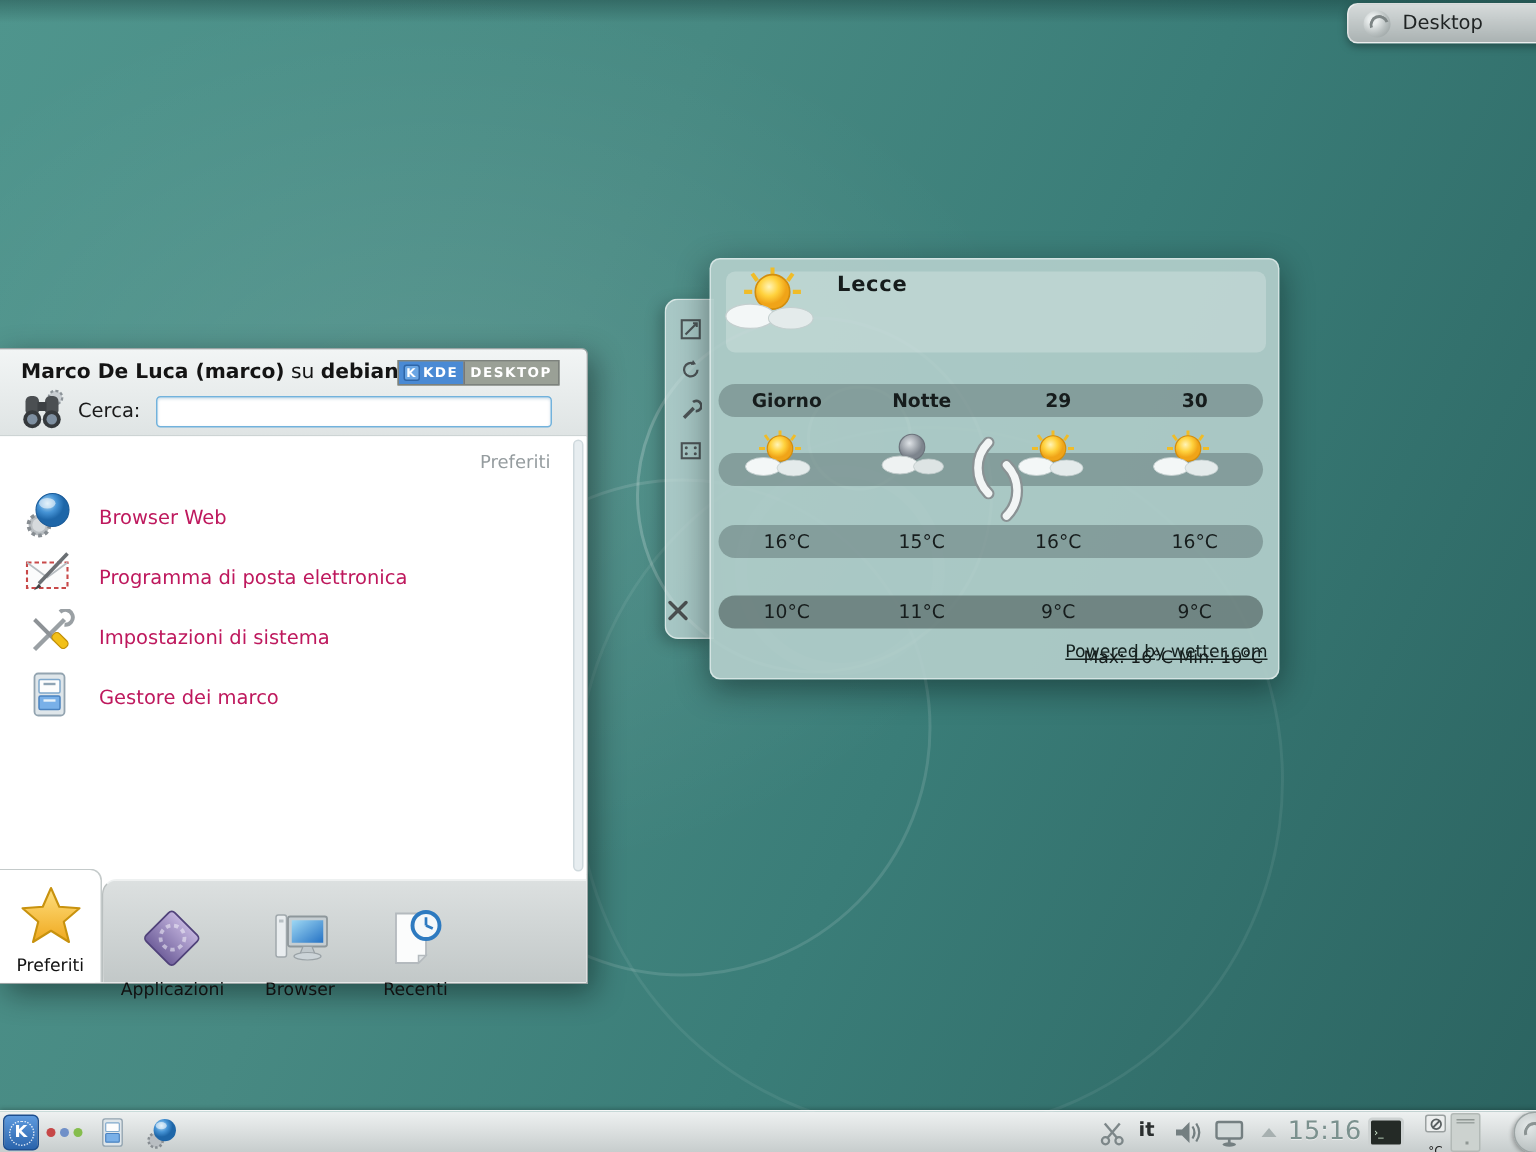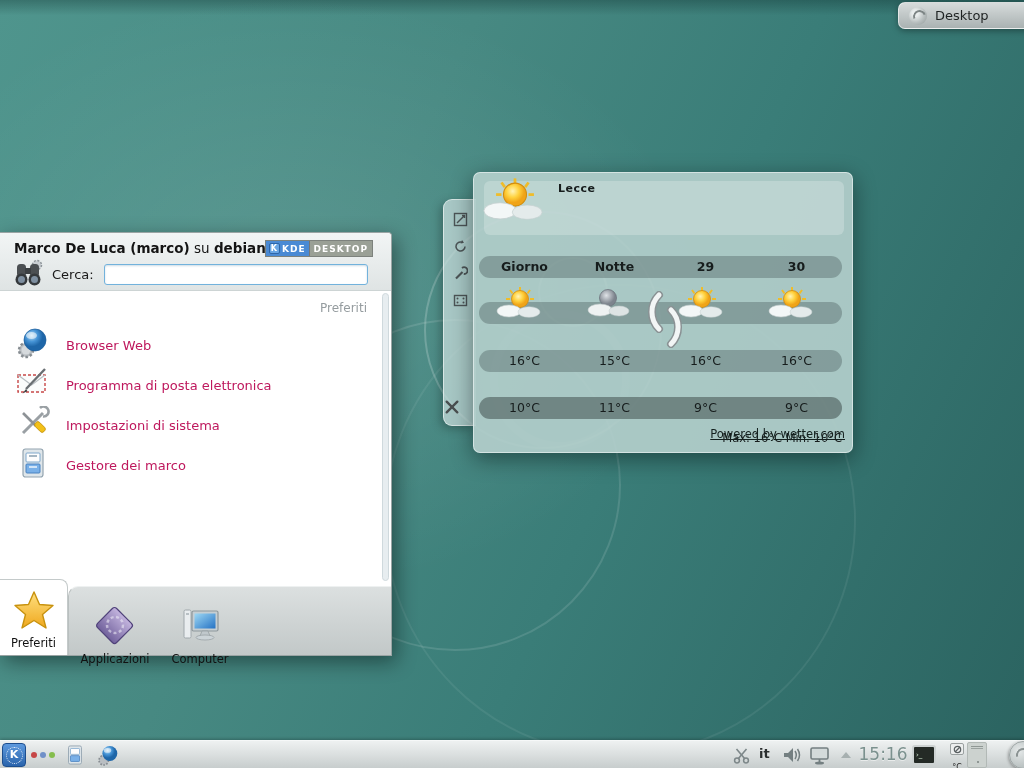--- a/index.html
+++ b/index.html
@@ -28,21 +28,21 @@
     display:flex; flex-direction:column; align-items:center; padding-top:11px; gap:11px; }
   .hicon { width:16px; height:16px; display:flex; align-items:center; justify-content:center; cursor:pointer; }
   .hclose { position:absolute; bottom:10px; left:0; right:6px; display:flex; justify-content:center; }
 
   
   .weather { position:absolute; left:473px; top:172px; width:380px; height:281px;
     background:rgba(178,205,202,0.93); border:1px solid rgba(255,255,255,0.5);
     border-radius:7px; box-shadow:0 6px 22px rgba(0,10,10,0.45); color:#161c1c; }
   .w-head { position:absolute; left:10px; top:8px; width:360px; height:54px;
     background:rgba(255,255,255,0.22); border-radius:6px; }
-  .w-city { position:absolute; left:84px; top:9px; font-size:11px; font-weight:bold; letter-spacing:0.5px; }
+  .w-city { position:absolute; left:84px; top:9px; font-size:14px; font-weight:bold; letter-spacing:0.5px; }
   .w-sum  { position:absolute; right:10px; bottom:7px; font-size:11.5px; }
   .w-sun-big { position:absolute; left:8px; top:4px; }
   .pill { position:absolute; left:5px; width:363px; height:22px; border-radius:11px;
     background:rgba(82,101,99,0.42); }
   .pill.dark { background:rgba(70,87,85,0.58); }
   .wcell { position:absolute; top:0; width:91px; height:22px; line-height:22px; text-align:center; font-size:12.5px; }
   .wcell.b { font-weight:bold; }
   .c0{left:0;} .c1{left:90px;} .c2{left:181px;} .c3{left:272px;}
   .w-cols  { top:83px; }
   .w-icons { top:129px; }
@@ -393,21 +393,33 @@
         <span>
           <svg width="44" height="40" viewBox="0 0 44 40">
               <rect x="6" y="4" width="7" height="28" rx="1.5" fill="#e9edef" stroke="#a0a8ac" stroke-width="1"></rect>
               <rect x="8" y="7" width="3" height="2" fill="#b8c0c4"></rect>
               <rect x="14" y="5" width="26" height="20" rx="1.5" fill="#c6ced2" stroke="#8e979b" stroke-width="1.2"></rect>
               <rect x="16.5" y="7.5" width="21" height="15" fill="url(#gScreen)"></rect>
               <path d="M24,25 h6 l2,5 h-10 z" fill="#c0c8cc" stroke="#979fa3" stroke-width="0.8"></path>
               <ellipse cx="27" cy="31.5" rx="9" ry="2.5" fill="#ccd4d8" stroke="#9aa2a6" stroke-width="0.8"></ellipse>
             </svg>
         </span>
-        <span class="tlbl">Computer</span>
+        <span class="tlbl">Browser</span>
+      </div>
+      <div class="tab" style="left:235px; width:84px;">
+        <span>
+          <svg width="42" height="40" viewBox="0 0 42 40">
+              <path d="M8,3 h20 v28 l-5,5 h-15 z" fill="#fbfcfc" stroke="#b4babe" stroke-width="1.2"></path>
+              <path d="M28,31 l-5,5 v-5 z" fill="#dde2e4" stroke="#b4babe" stroke-width="1"></path>
+              <circle cx="28" cy="11" r="9" fill="#f4f8fa" stroke="#2d7ac0" stroke-width="2.6"></circle>
+              <line x1="28" y1="11" x2="28" y2="5.5" stroke="#2d7ac0" stroke-width="1.8"></line>
+              <line x1="28" y1="11" x2="32.5" y2="13" stroke="#2d7ac0" stroke-width="1.8"></line>
+            </svg>
+        </span>
+        <span class="tlbl">Recenti</span>
       </div>
     </div>
   </div>
 
   <div class="panel">
     <div class="kbtn">
         <span class="kg">K</span>
       </div>
     <div class="pdots">
       <i style="background:#c64747"></i>

